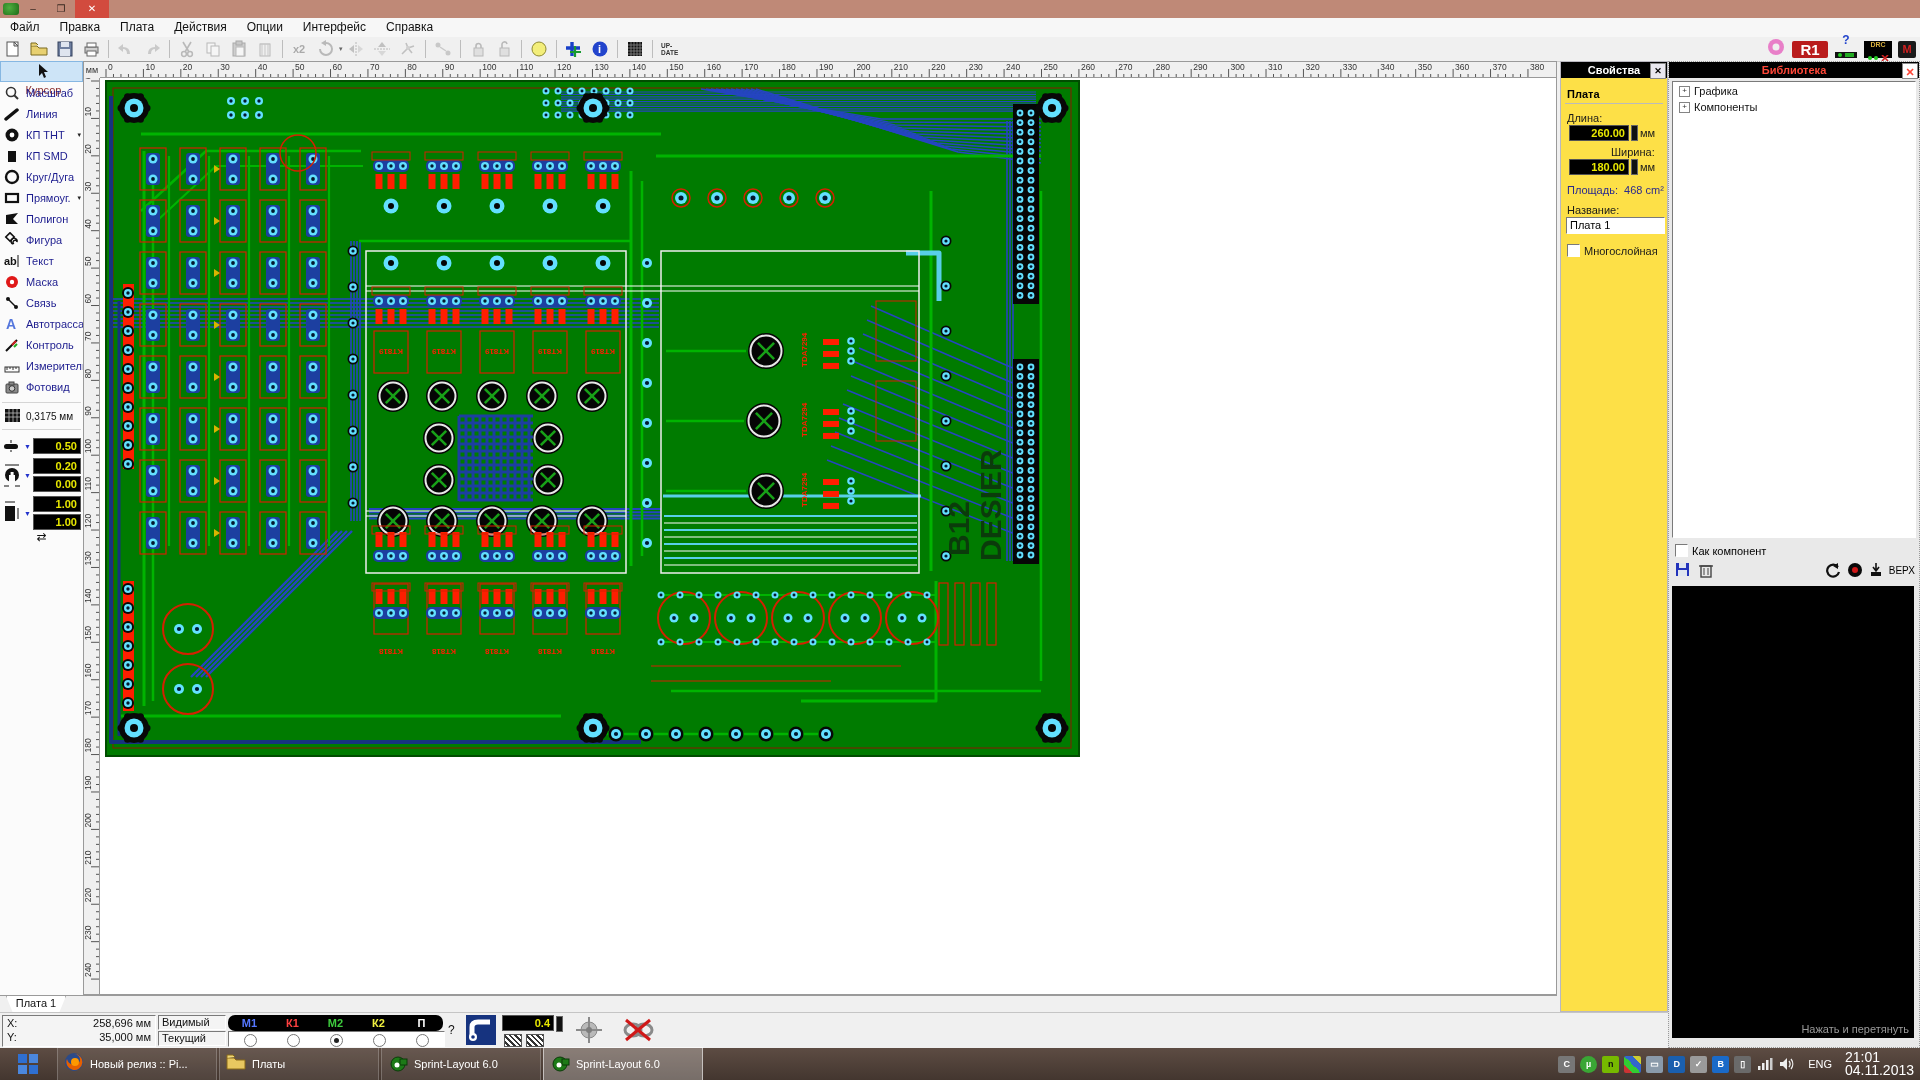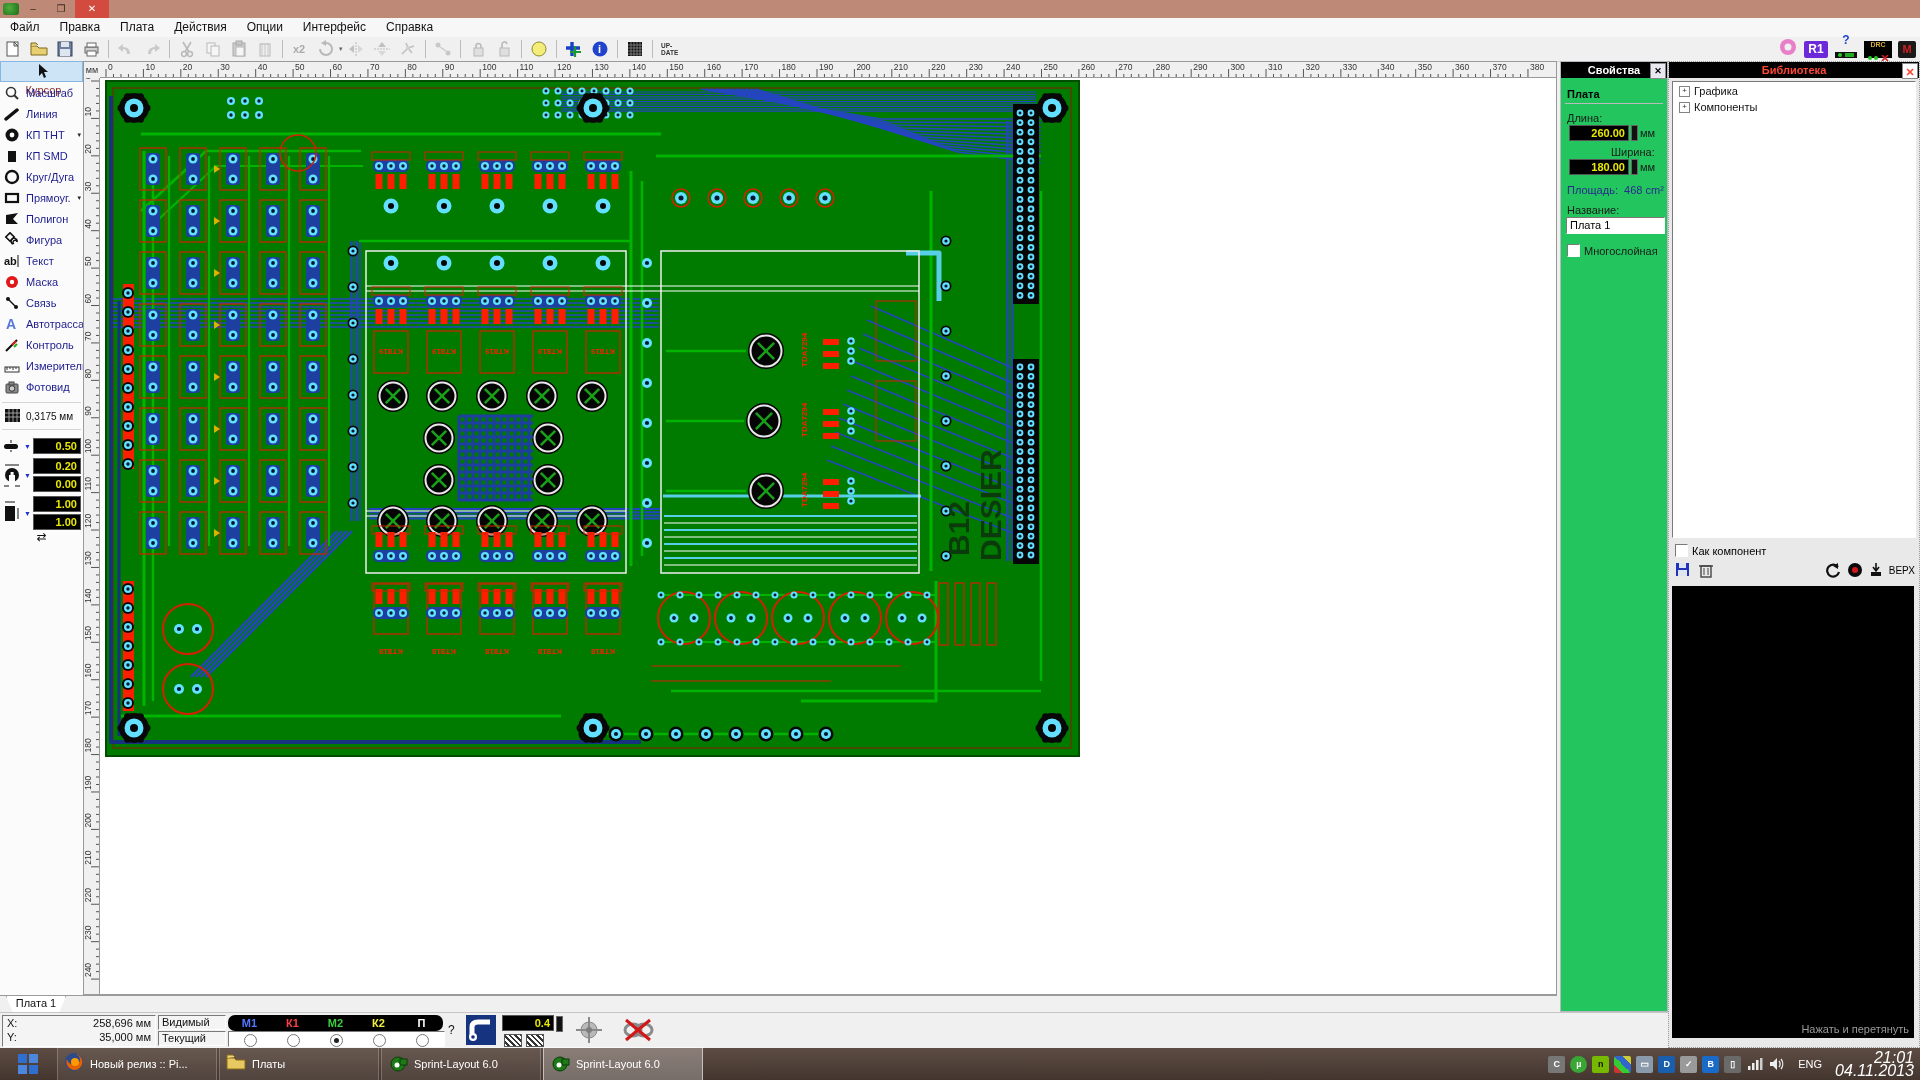--- a/index.html
+++ b/index.html
@@ -31,21 +31,21 @@
   .ticon{width:17px;height:15px;flex:0 0 17px;display:flex;align-items:center;justify-content:center;}
   .tpsep{height:1px;background:#d5d5d5;margin:5px 2px;}
   .valfield{background:#000;color:#e8e800;font-size:11px;font-weight:bold;text-align:right;
             padding:1px 3px;width:40px;border:1px solid #555;}
   .spin{width:5px;height:14px;background:#111;border:1px solid #666;}
   
   #canvasarea{left:83px;top:61px;width:1474px;height:934px;background:#e8e8e8;border:1px solid #9a9a9a;box-sizing:border-box;}
   #corner{left:0;top:0;width:16px;height:16px;background:#f0f0f0;font-size:9px;color:#333;text-align:center;line-height:16px;}
   #whitecanvas{left:16px;top:16px;width:1456px;height:916px;background:#fff;overflow:hidden;}
   
-  #props{left:1560px;top:61px;width:108px;height:951px;background:#22c55e;border:1px solid #b9b7c0;box-sizing:border-box;}
+  #props{left:1560px;top:61px;width:108px;height:951px;background:#fde047;border:1px solid #b9b7c0;box-sizing:border-box;}
   .ptitle{height:16px;background:#000;color:#fff;font-size:11px;font-weight:bold;text-align:center;line-height:16px;position:relative;}
   .pclose{position:absolute;right:1px;top:1px;width:14px;height:14px;background:#e9e7ef;color:#000;font-size:9px;line-height:14px;text-align:center;border:1px solid #888;}
   .plabel{font-size:11px;color:#1a1a1a;}
   .pblue{font-size:11px;color:#2a2a8e;}
   
   #library{left:1668px;top:61px;width:252px;height:987px;background:#e9e9e9;border:1px dotted #9a9a9a;box-sizing:border-box;}
   #libtitle{height:16px;background:#000;position:relative;}
   #libtitle span{display:block;text-align:center;color:#ff4738;font-weight:bold;font-size:11px;line-height:16px;}
   .treeitem{display:flex;align-items:center;gap:4px;font-size:11px;color:#111;height:14px;margin:2px 0 0 6px;}
   .plusbox{width:9px;height:9px;border:1px solid #848484;background:#fff;font-size:8px;line-height:8px;text-align:center;color:#333;}
@@ -62,21 +62,21 @@
   .hatch{width:16px;height:11px;border:1px solid #555;background:repeating-linear-gradient(45deg,#fff 0 2px,#333 2px 4px);}
   
   #taskbar{left:0;top:1048px;width:1920px;height:32px;background:linear-gradient(#5d4c43,#43362f);display:flex;align-items:center;}
   #startbtn{width:56px;height:32px;display:flex;align-items:center;justify-content:center;}
   .taskbtn{width:160px;height:28px;margin:2px 1px;background:rgba(255,255,255,.07);border:1px solid rgba(255,255,255,.22);
            display:flex;align-items:center;gap:6px;padding:16px 6px;box-sizing:border-box;}
   .taskbtn.active{background:rgba(255,255,255,.28);border-color:rgba(255,255,255,.55);}
   .tasklabel{color:#fff;font-size:11px;white-space:nowrap;overflow:hidden;text-overflow:ellipsis;}
   #tray{position:absolute;right:0;top:1048px;height:32px;display:flex;align-items:center;gap:5px;padding-right:6px;}
   .trayicon{width:17px;height:17px;border-radius:2px;font-size:9px;font-weight:bold;color:#fff;display:flex;align-items:center;justify-content:center;}
-  #clock{color:#fff;font-size:16px;text-align:right;line-height:13px;font-style:italic;}
+  #clock{color:#fff;font-size:14px;text-align:left;line-height:13px;}
   #lang{color:#fff;font-size:11px;margin:0 8px;}
 </style>
 </head>
 <body>
 
 <div id="root">
 
   <div id="titlebar" class="abs">
     <div style="width:16px;height:12px;margin-left:3px;background:radial-gradient(circle at 40% 40%,#4fae3f,#1d6b17);border-radius:3px;"></div>
     <div class="winbtn">–</div>
@@ -246,21 +246,21 @@
           <text x="1" y="8" font-size="6.5" font-weight="bold" fill="#333">UP-</text>
           <text x="1" y="15" font-size="6.5" font-weight="bold" fill="#333">DATE</text>
         </svg>
       </div>
     </div>
   <div id="toolbar-right">
       <div><svg width="20" height="20">
           <circle cx="10" cy="10" r="8" fill="#e87fc8"></circle>
           <circle cx="10" cy="10" r="3.5" fill="#f0f0f0"></circle>
         </svg></div>
-      <div class="badge" style="background: #6d28d9; color: rgb(255, 255, 255); font-size: 12px; width: 24px; height: 17px; line-height: 17px;">R1</div>
+      <div class="badge" style="background: #b91c1c; color: rgb(255, 255, 255); font-size: 15px; width: 36px; height: 17px; line-height: 17px;">R1</div>
       <div>
         <div style="text-align:center;"><div style="color:#2244cc;font-weight:bold;font-size:12px;line-height:10px;">?</div><svg width="24" height="8">
             <rect x="1" y="1" width="22" height="6" fill="#111"></rect>
             <circle cx="6" cy="4" r="2" fill="#22cc22"></circle>
             <rect x="11" y="2" width="9" height="4" fill="#22aa22"></rect>
           </svg></div>
       </div>
       <div>
         <div style="background:#000;width:28px;height:17px;text-align:center;"><div style="color:#d8b040;font-size:7px;font-weight:bold;line-height:8px;">DRC</div><svg width="26" height="8">
             <circle cx="5" cy="3" r="2" fill="#22cc22"></circle>

